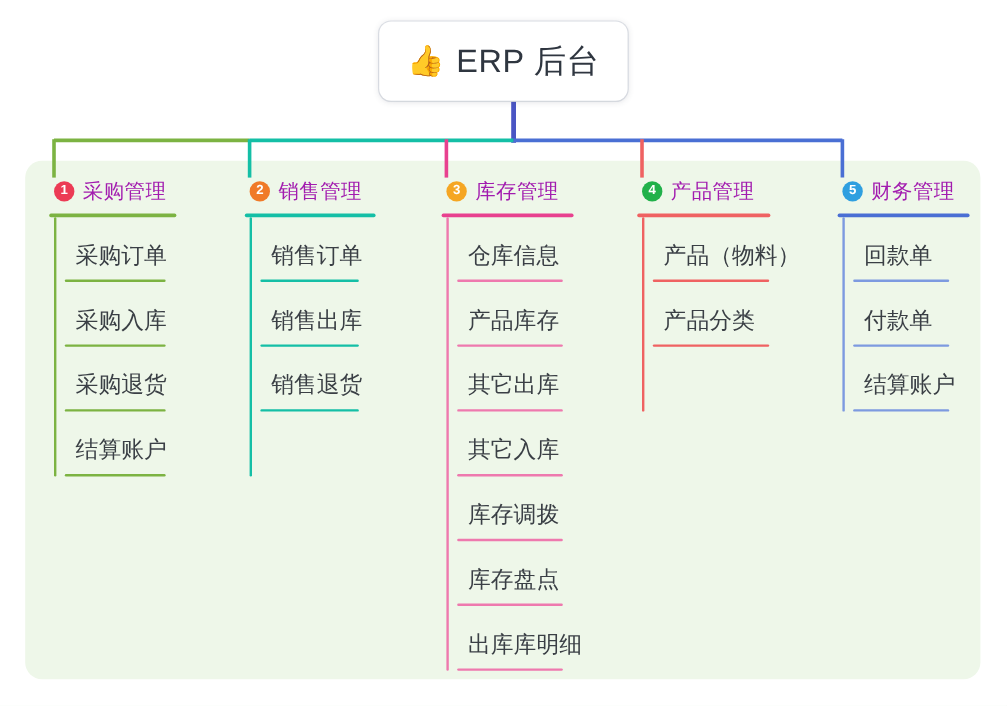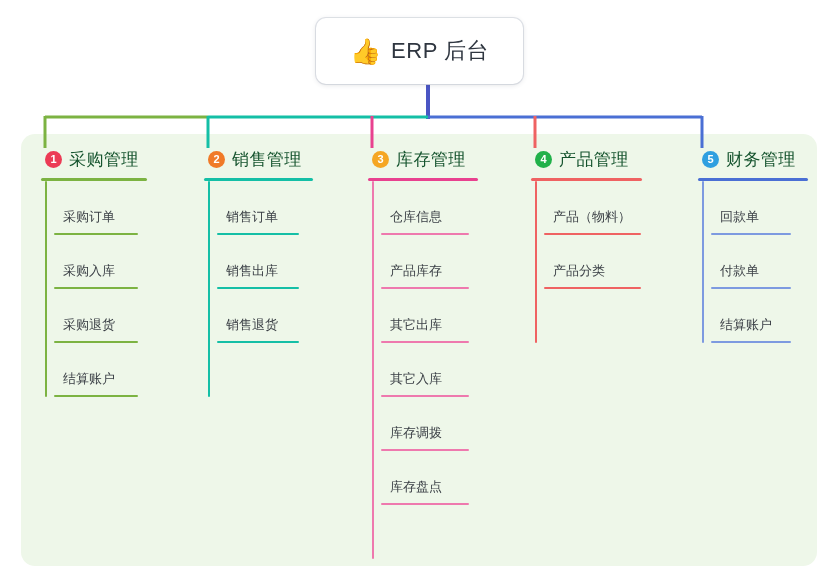--- a/index.html
+++ b/index.html
@@ -38,21 +38,21 @@
     gap: 10px;
     box-sizing: border-box;
   }
   #root-node .emoji {
     font-size: 25px;
     line-height: 1;
     display: block;
     margin-top: 1px;
   }
   #root-node .rtitle {
-    font-size: 22px;
+    font-size: 27px;
     color: #2f3640;
     letter-spacing: 0.5px;
     white-space: nowrap;
   }
 
   
   #panel {
     position: absolute;
     left: 21px;
     top: 134px;
@@ -90,21 +90,21 @@
     border-radius: 50%;
     color: #ffffff;
     font-size: 11px;
     line-height: 17px;
     text-align: center;
     font-weight: bold;
     flex: 0 0 auto;
   }
   .col-title {
     font-size: 17px;
-    color: #14532d;
+    color: #a21caf;
     letter-spacing: 0.4px;
     text-align: center;
   }
   .head-rule {
     height: 3px;
     border-radius: 2px;
     margin-top: 6px;
   }
 
   .leaves {
@@ -112,21 +112,21 @@
     margin-top: 0px;
   }
   .leaf {
     position: relative;
     height: 54px;
   }
   .leaf-text {
     position: absolute;
     left: 22px;
     bottom: 9px;
-    font-size: 13px;
+    font-size: 19px;
     color: #3a3f45;
     white-space: nowrap;
   }
   .leaf-rule {
     position: absolute;
     left: 13px;
     bottom: 0;
     height: 2px;
     border-radius: 1px;
   }
@@ -237,20 +237,24 @@
             <div class="leaf-rule" style="width: 88px; background: rgb(238, 121, 174);"></div>
           </div>
           <div class="leaf">
             <span class="leaf-text">库存调拨</span>
             <div class="leaf-rule" style="width: 88px; background: rgb(238, 121, 174);"></div>
           </div>
           <div class="leaf">
             <span class="leaf-text">库存盘点</span>
             <div class="leaf-rule" style="width: 88px; background: rgb(238, 121, 174);"></div>
           </div>
+          <div class="leaf">
+            <span class="leaf-text">出库库明细</span>
+            <div class="leaf-rule" style="width: 88px; background: rgb(238, 121, 174);"></div>
+          </div>
         </div>
       </div>
       <div class="column" style="left: 531px;">
         <div class="col-head">
           <span class="badge" style="background: rgb(33, 177, 74);">4</span>
           <span class="col-title">产品管理</span>
         </div>
         <div class="head-rule" style="width: 111px; background: rgb(239, 98, 98);"></div>
         <div class="leaves">
           <div class="trunk" style="height: 162px; background: rgb(239, 98, 98);"></div>

